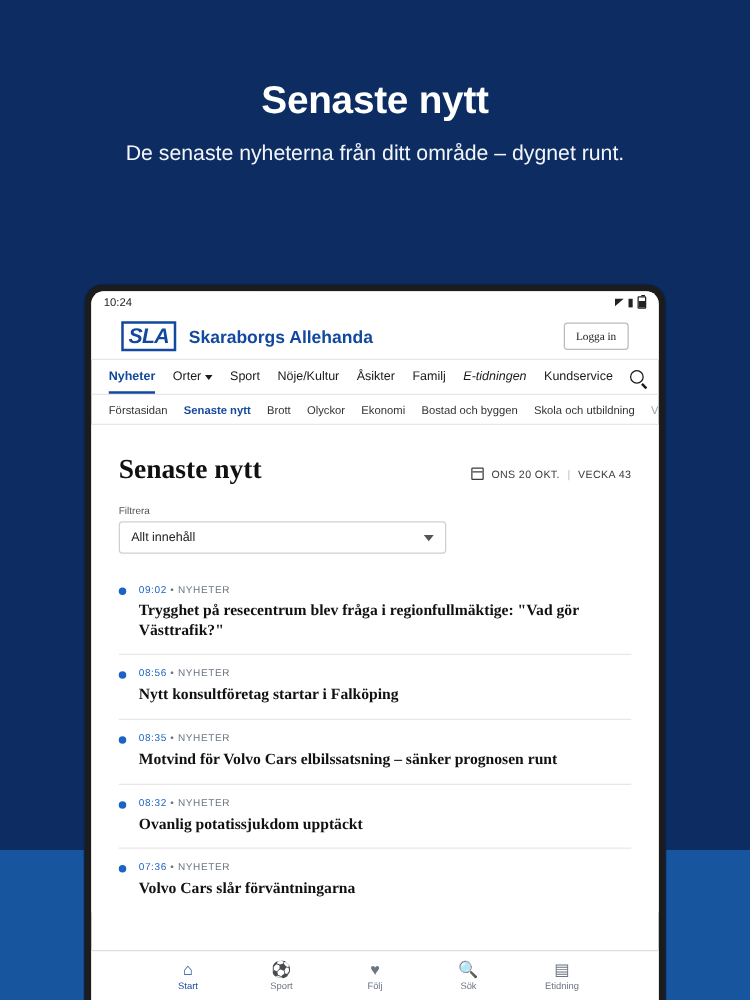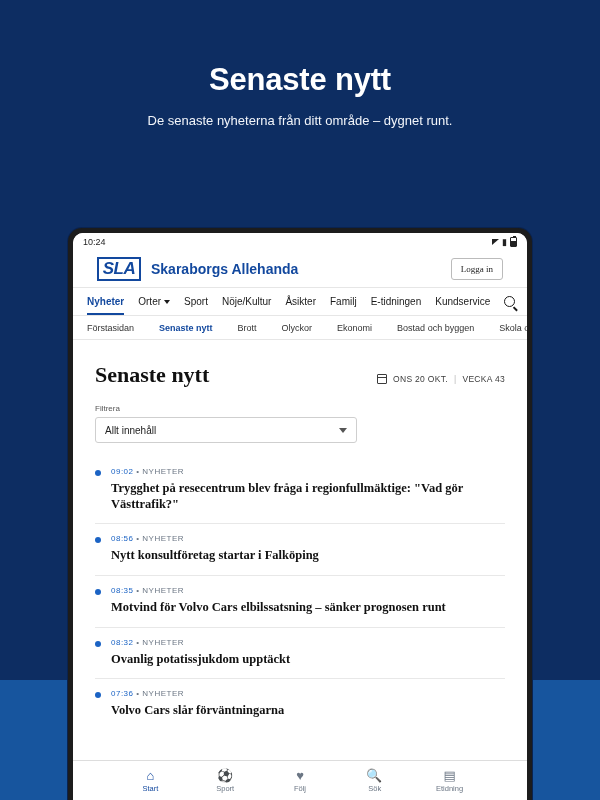--- a/index.html
+++ b/index.html
@@ -26,21 +26,21 @@
     text-align: center;
     color: #ffffff;
   }
   .promo-title {
     font-size: 31px;
     font-weight: bold;
     letter-spacing: -0.2px;
     margin-bottom: 14px;
   }
   .promo-sub {
-    font-size: 13px;
+    font-size: 17px;
     line-height: 1.33;
     font-weight: normal;
     color: #f2f5fa;
   }
 
   
   .device {
     position: absolute;
     left: 68px; top: 228px;
     width: 464px; height: 572px;
@@ -138,42 +138,42 @@
   .mainnav .item.active:after {
     content: ""; position: absolute; left: 0; right: 0; bottom: -8px; height: 2px; background: #12489e;
   }
   .caret {
     width: 0; height: 0;
     border-left: 3px solid transparent;
     border-right: 3px solid transparent;
     border-top: 4px solid #1a1a1a;
     display: inline-block;
   }
-  .mainnav .spacer { margin-left: auto; }
+  .mainnav .spacer { margin-left: auto; font-style: italic; }
   .search-ico {
     width: 11px; height: 11px;
     border: 1.5px solid #1a1a1a;
     border-radius: 50%;
     position: relative;
     display: inline-block;
   }
   .search-ico:after {
     content: ""; position: absolute; right: -4px; bottom: -3px;
     width: 5px; height: 1.5px; background: #1a1a1a;
     transform: rotate(45deg);
   }
 
   
   .subnav {
     height: 24px;
     display: flex;
     align-items: center;
     padding: 0 14px;
     border-bottom: 1px solid #e6e6e6;
-    gap: 25px;
+    gap: 13px;
     font-size: 9px;
     color: #333;
     overflow: hidden;
     white-space: nowrap;
   }
   .subnav .sitem { cursor: pointer; }
   .subnav .sitem.active { color: #12489e; font-weight: bold; }
   .subnav .sitem.faded { color: #9aa3ad; }
 
   

